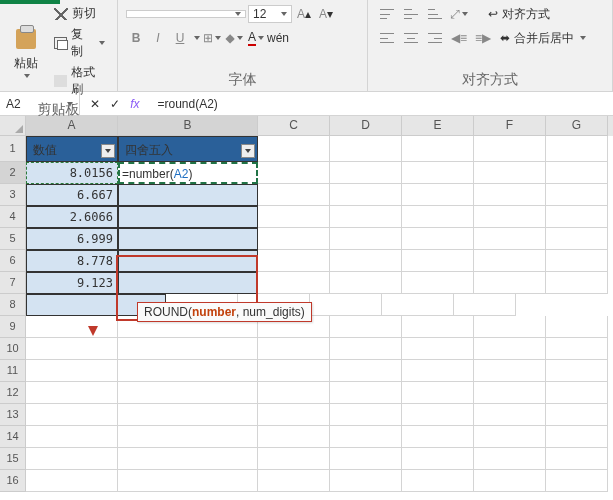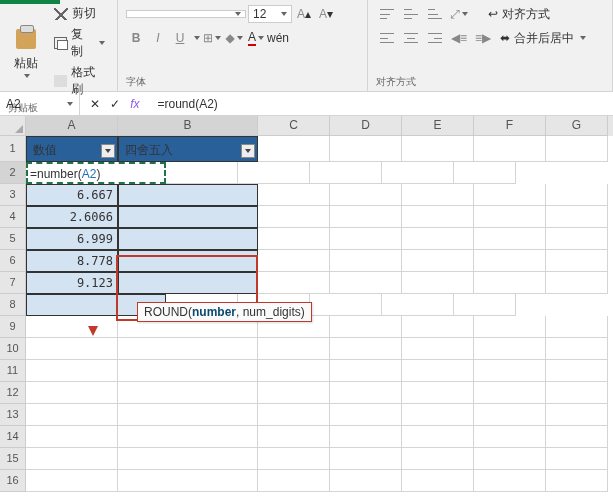--- a/index.html
+++ b/index.html
@@ -1,19 +1,19 @@
 <!DOCTYPE html>
 <html><head>
 <meta charset="utf-8">
 <style>
 *{box-sizing:border-box;margin:0;padding:0;font-family:"Microsoft YaHei","Segoe UI",sans-serif;font-size:12px;color:#333}
 body{background:#fff;width:613px;height:500px;overflow:hidden;position:relative}
 .ribbon{background:#f1f1f1;border-bottom:1px solid #d4d4d4;height:92px;display:flex}
 .rgroup{border-right:1px solid #d4d4d4;display:flex;flex-direction:column;justify-content:space-between;padding:4px 8px 2px}
-.rgroup-label{color:#666;font-size:10px;padding-top:2px}
+.rgroup-label{text-align:center;color:#666;font-size:14px;padding-top:2px}
 .rgroup-body{display:flex;flex:1}
 .paste-col{display:flex;flex-direction:column;align-items:center;justify-content:center;gap:2px;padding:0 4px}
 .paste-icon{width:28px;height:28px;position:relative}
 .paste-icon::before{content:"";position:absolute;inset:4px;background:#d4a35a;border-radius:2px}
 .paste-icon::after{content:"";position:absolute;left:8px;top:0;width:12px;height:6px;border:1px solid #888;border-radius:2px;background:#ddd}
 .clip-col{display:flex;flex-direction:column;gap:2px;padding-left:6px}
 .clip-item{display:flex;align-items:center;gap:4px;padding:1px 4px;color:#555}
 .clip-item.disabled{color:#aaa}
 .clip-ico{width:14px;height:12px;display:inline-block}
 .scis{background:linear-gradient(45deg,transparent 40%,#666 40%,#666 50%,transparent 50%),linear-gradient(-45deg,transparent 40%,#666 40%,#666 50%,transparent 50%)}
@@ -52,21 +52,21 @@
 .cA{width:92px}.cB{width:140px}.cC{width:72px}.cD{width:72px}.cE{width:72px}.cF{width:72px}.cG{width:62px}
 .hdr-cell{background:#2a6099;color:#fff;font-size:16px;padding:0 6px;position:relative;border:1px solid #333;line-height:24px}
 .data-cell{background:#d4e3f2;border:1px solid #333;text-align:right;font-family:"Consolas",monospace}
 .row.hdr1{height:26px}
 .row.hdr1 .rowh{line-height:25px}
 .filter{position:absolute;right:2px;bottom:3px;width:14px;height:14px;border:1px solid #888;background:#eee;display:flex;align-items:center;justify-content:center}
 .filter::after{content:"";width:0;height:0;border-left:3px solid transparent;border-right:3px solid transparent;border-top:4px solid #444}
 .active-cell{border:2px dashed #217346!important;background:#fff!important;text-align:left;font-family:sans-serif;padding-left:2px}
 .active-cell .a2ref{color:#1f6fc2}
 .tooltip{position:absolute;left:137px;top:186px;border:1px solid #aaa;background:#fafafa;padding:2px 6px;font-size:11px;color:#666;box-shadow:1px 1px 2px rgba(0,0,0,.15);z-index:20;outline:1px solid #c0392b;outline-offset:-1px}
-.tooltip b{color:#0c4a6e}
+.tooltip b{color:#c2410c}
 .redbox{position:absolute;left:116px;top:139px;width:142px;height:66px;border:2px solid #c0392b;pointer-events:none;z-index:10}
 .arrow-down{position:absolute;left:88px;top:210px;width:0;height:0;border-left:5px solid transparent;border-right:5px solid transparent;border-top:10px solid #c0392b;z-index:15}
 .marq{border:1.5px dashed #2a7a3a!important;outline-offset:-1px}
 .qat{position:absolute;left:0;top:0;height:4px;width:60px;background:#108346}
 </style>
 </head>
 <body>
 
 <div class="qat"></div>
 
@@ -228,20 +228,21 @@
     <div class="cell cC"></div>
       <div class="cell cD"></div>
       <div class="cell cE"></div>
       <div class="cell cF"></div>
       <div class="cell cG"></div>
   </div>
 
   <div id="data-rows">
       <div class="row">
         <div class="rowh sel">2</div>
+        <div class="cell cA data-cell marq">8.0156</div>
         <div class="cell cB data-cell active-cell"><span>=number(</span><span class="a2ref">A2</span><span>)</span></div>
         <div class="cell cC"></div>
         <div class="cell cD"></div>
         <div class="cell cE"></div>
         <div class="cell cF"></div>
         <div class="cell cG"></div>
       </div>
       <div class="row">
         <div class="rowh">3</div>
         <div class="cell cA data-cell">6.667</div>

